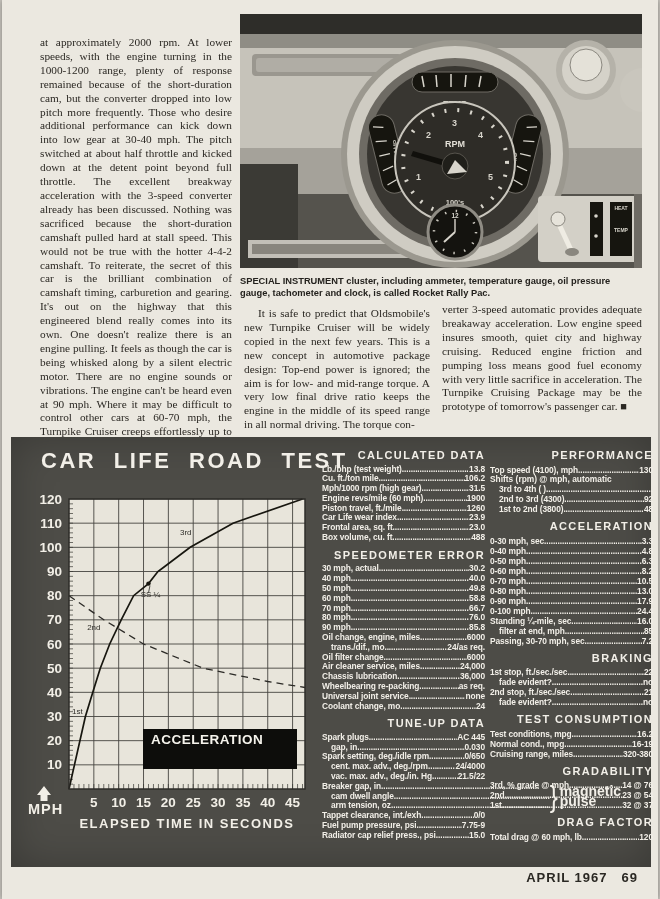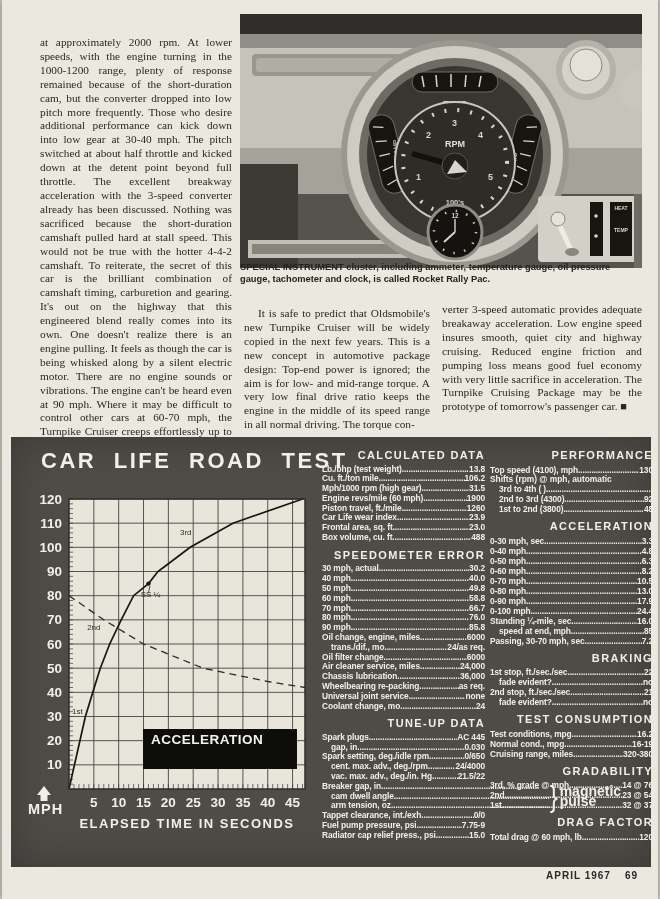--- a/index.html
+++ b/index.html
@@ -7,21 +7,21 @@
   .page{position:absolute;left:2px;top:0;width:656px;height:899px;background:#ebe8e0;box-shadow:0 0 6px rgba(0,0,0,.35);}
   
   .art{position:absolute;font-family:"Liberation Serif",serif;font-size:11.3px;line-height:13.9px;color:#2b2823;text-align:justify;}
   .col1{left:38px;top:36px;width:192px;}
   .col2{left:238px;top:303px;width:194px;}
   .col2 p{margin:4px;text-indent:14px;}
   .col3{left:440px;top:303px;width:200px;}
   .end-mark{font-family:"Liberation Sans",sans-serif;font-size:11px;}
   
   .photo{position:absolute;left:238px;top:14px;width:402px;height:254px;background:#b7b4ac;}
-  .photo-caption{position:absolute;left:238px;top:262px;width:402px;font-weight:bold;font-size:9.3px;line-height:11.5px;color:#24221e;}
+  .photo-caption{position:absolute;left:238px;top:276px;width:402px;font-weight:bold;font-size:9.3px;line-height:11.5px;color:#24221e;}
   
   .panel{position:absolute;left:9px;top:437px;width:640px;height:430px;background:#4d4c47;box-shadow:inset 0 0 40px rgba(0,0,0,.25);}
   .panel-title{position:absolute;left:30px;top:11px;font-weight:bold;font-size:22px;color:#f2efe8;letter-spacing:2.5px;word-spacing:9px;}
   .chart-wrap{position:absolute;left:16px;top:46px;width:300px;height:352px;}
   .accel-box{position:absolute;left:116px;top:246px;width:146px;height:38px;background:#0d0d0b;color:#f5f3ec;font-weight:bold;font-size:13.5px;line-height:17px;padding:2px 0 0 8px;letter-spacing:.5px;}
   .data-col{position:absolute;top:12px;width:163px;color:#f2efe8;}
   .data-col.mid{left:311px;}
   .data-col.right{left:479px;}
   .sec-title{font-weight:bold;font-size:11px;line-height:12.5px;text-align:right;letter-spacing:1.4px;margin:6px 0 3px;}
   .sec:first-child .sec-title{margin-top:0;}
@@ -31,21 +31,21 @@
   .row .dots{flex:1;min-width:4px;overflow:hidden;white-space:nowrap;}
   .row .dots::after{content:"......................................................................";}
   .row .val{white-space:nowrap;}
   .row.indent{padding-left:9px;}
   .note{font-weight:bold;font-size:8.4px;line-height:9.8px;}
   .note.hang{padding-left:8px;text-indent:-8px;}
   .brace-row{display:flex;align-items:center;}
   .brace-labels{flex:1;}
   .brace-mark{font-size:24px;font-weight:normal;transform:scaleY(1.25);padding:0 2px 0 0;}
   .brace-val{font-weight:bold;font-size:14px;line-height:9.5px;width:40px;}
-  .footer{position:absolute;top:870px;right:20px;font-weight:bold;font-size:10px;color:#2a2823;letter-spacing:1px;}
+  .footer{position:absolute;top:870px;right:20px;font-weight:bold;font-size:13px;color:#2a2823;letter-spacing:1px;}
   .footer .pgno{margin-left:14px;}
 </style>
 </head>
 <body>
 
 <div class="page">
 
   <div class="art col1">at approximately 2000 rpm. At lower speeds, with the engine turning in the 1000-1200 range, plenty of response remained because of the short-duration cam, but the converter dropped into low pitch more frequently. Those who desire additional performance can kick down into low gear at 30-40 mph. The pitch switched at about half throttle and kicked down at the detent point beyond full throttle. The excellent breakway acceleration with the 3-speed converter already has been discussed. Nothing was sacrificed because the short-duration camshaft pulled hard at stall speed. This would not be true with the hotter 4-4-2 camshaft. To reiterate, the secret of this car is the brilliant combination of camshaft timing, carburetion and gearing. It's out on the highway that this engineered blend really comes into its own. One doesn't realize there is an engine pulling. It feels as though the car is being whisked along by a silent electric motor. There are no engine sounds or vibrations. The engine can't be heard even at 90 mph. Where it may be difficult to control other cars at 60-70 mph, the Turnpike Cruiser creeps effortlessly up to 80 and 90 and even 100. Cruise Control is a good preventive for speeding tickets as well as for tired throttle feet.</div>
 
   <div class="photo">
@@ -583,21 +583,21 @@
             <span class="lbl">0-100 mph</span>
             <span class="dots"></span>
             <span class="val">24.4</span>
           </div>
           <div class="row">
             <span class="lbl">Standing ¼-mile, sec.</span>
             <span class="dots"></span>
             <span class="val">16.0</span>
           </div>
           <div class="row indent">
-            <span class="lbl">speed at end, mph</span>
+            <span class="lbl">filter at end, mph</span>
             <span class="dots"></span>
             <span class="val">85</span>
           </div>
           <div class="row">
             <span class="lbl">Passing, 30-70 mph, sec.</span>
             <span class="dots"></span>
             <span class="val">7.2</span>
           </div>
         </div>
       <div class="sec">

